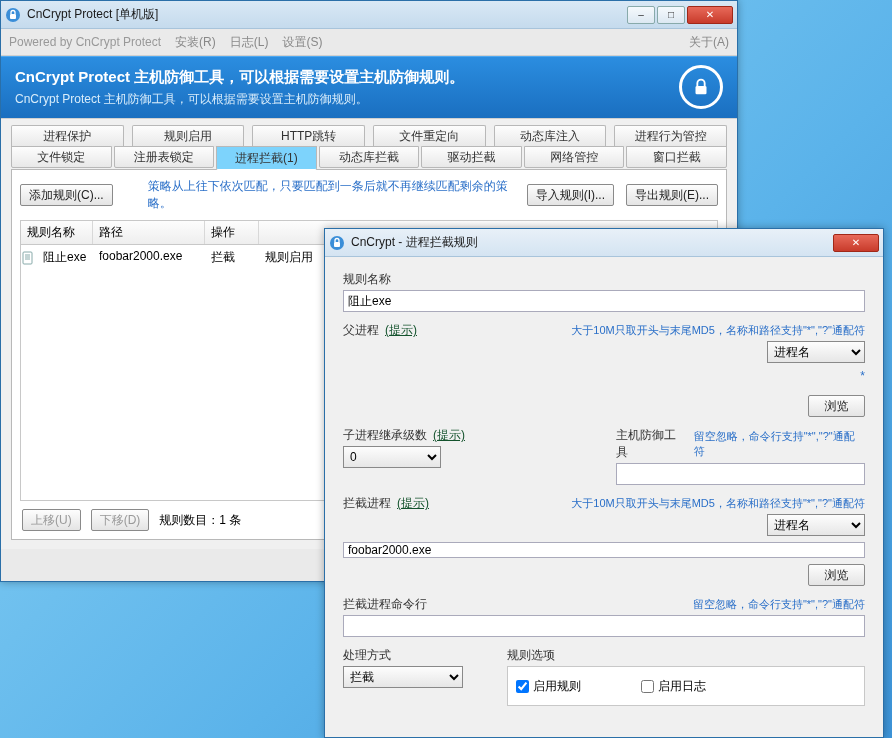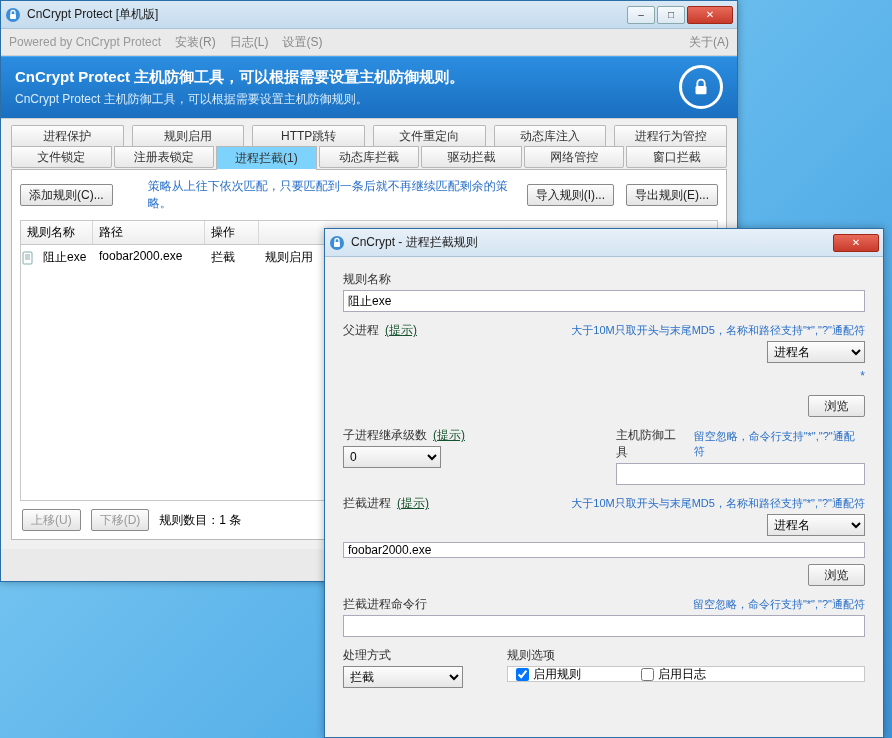--- a/index.html
+++ b/index.html
@@ -266,21 +266,21 @@
             <span>处理方式</span>
           </div>
         <select class="sel" style="width:120px">
           <option>拦截</option>
         </select>
       </div>
       <div>
         <div class="flabel">
             <span>规则选项</span>
           </div>
-        <div class="checkrow" style="border:1px solid #c8c8c8; background:#fff; height:16px; padding:0 8px;">
+        <div class="checkrow" style="border:1px solid #c8c8c8; background:#fff; height:40px; padding:0 8px;">
           <label class="chk">
             <input type="checkbox" checked="" style="">
             <span>启用规则</span>
           </label>
           <label class="chk">
             <input type="checkbox" style="">
             <span>启用日志</span>
           </label>
         </div>
       </div>

